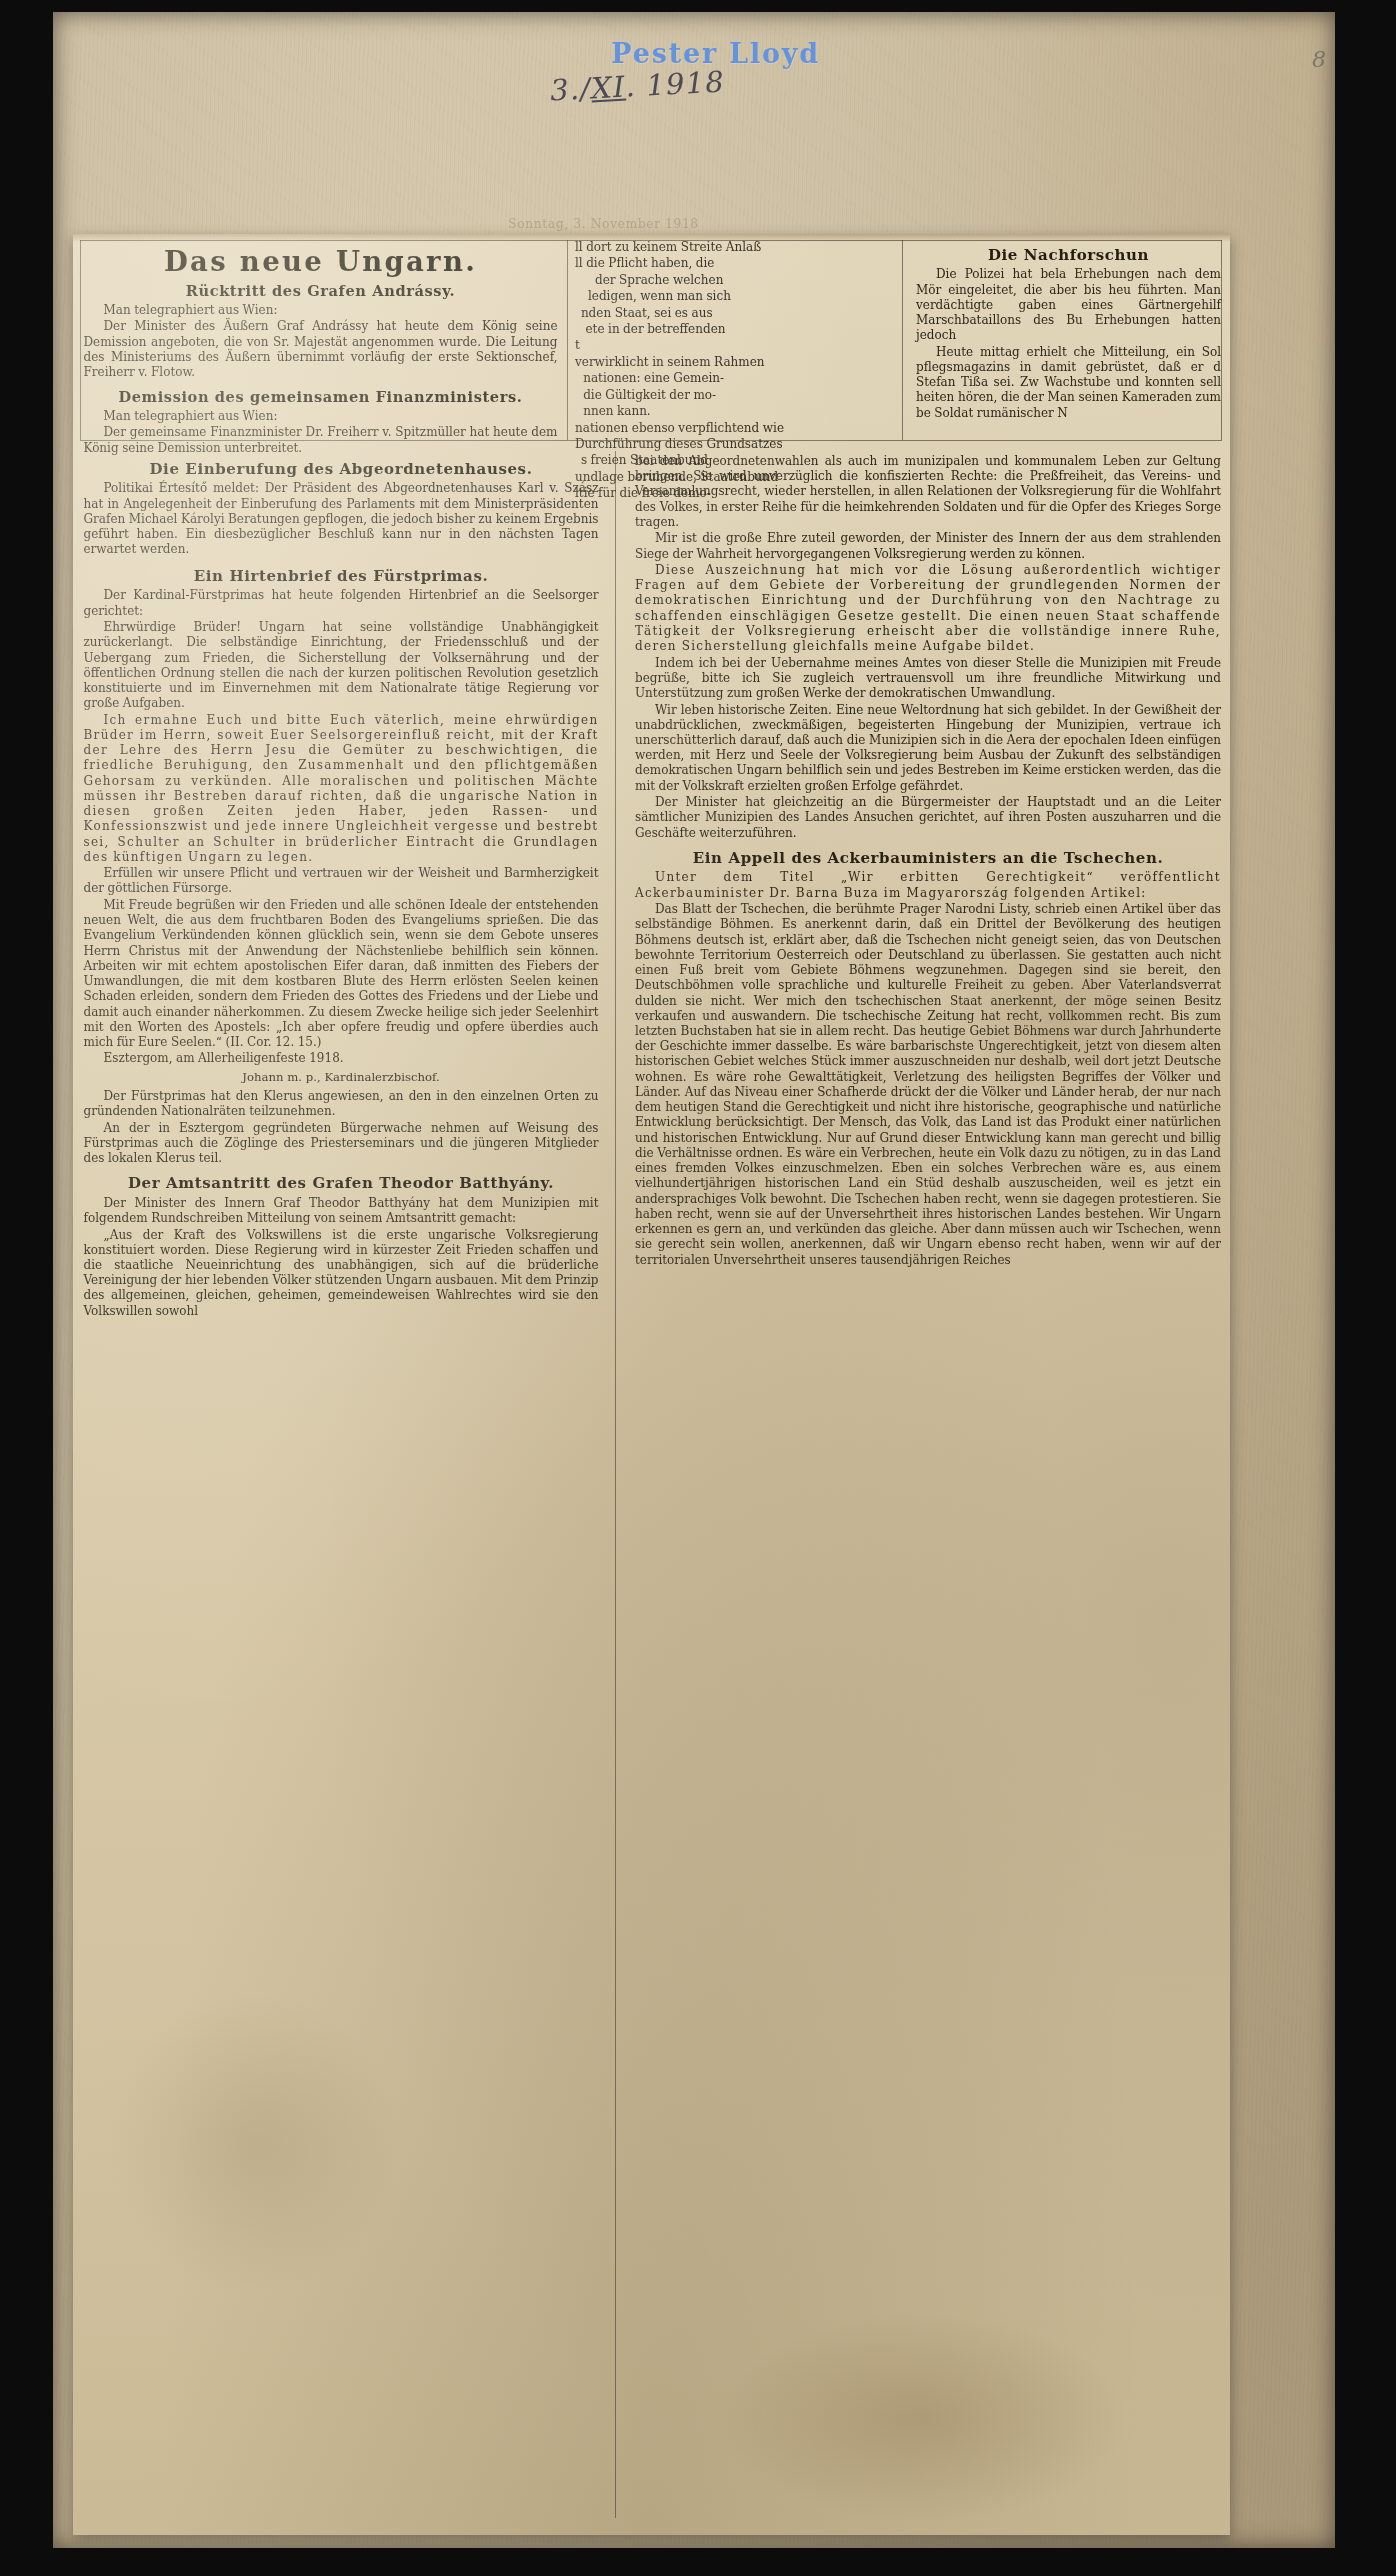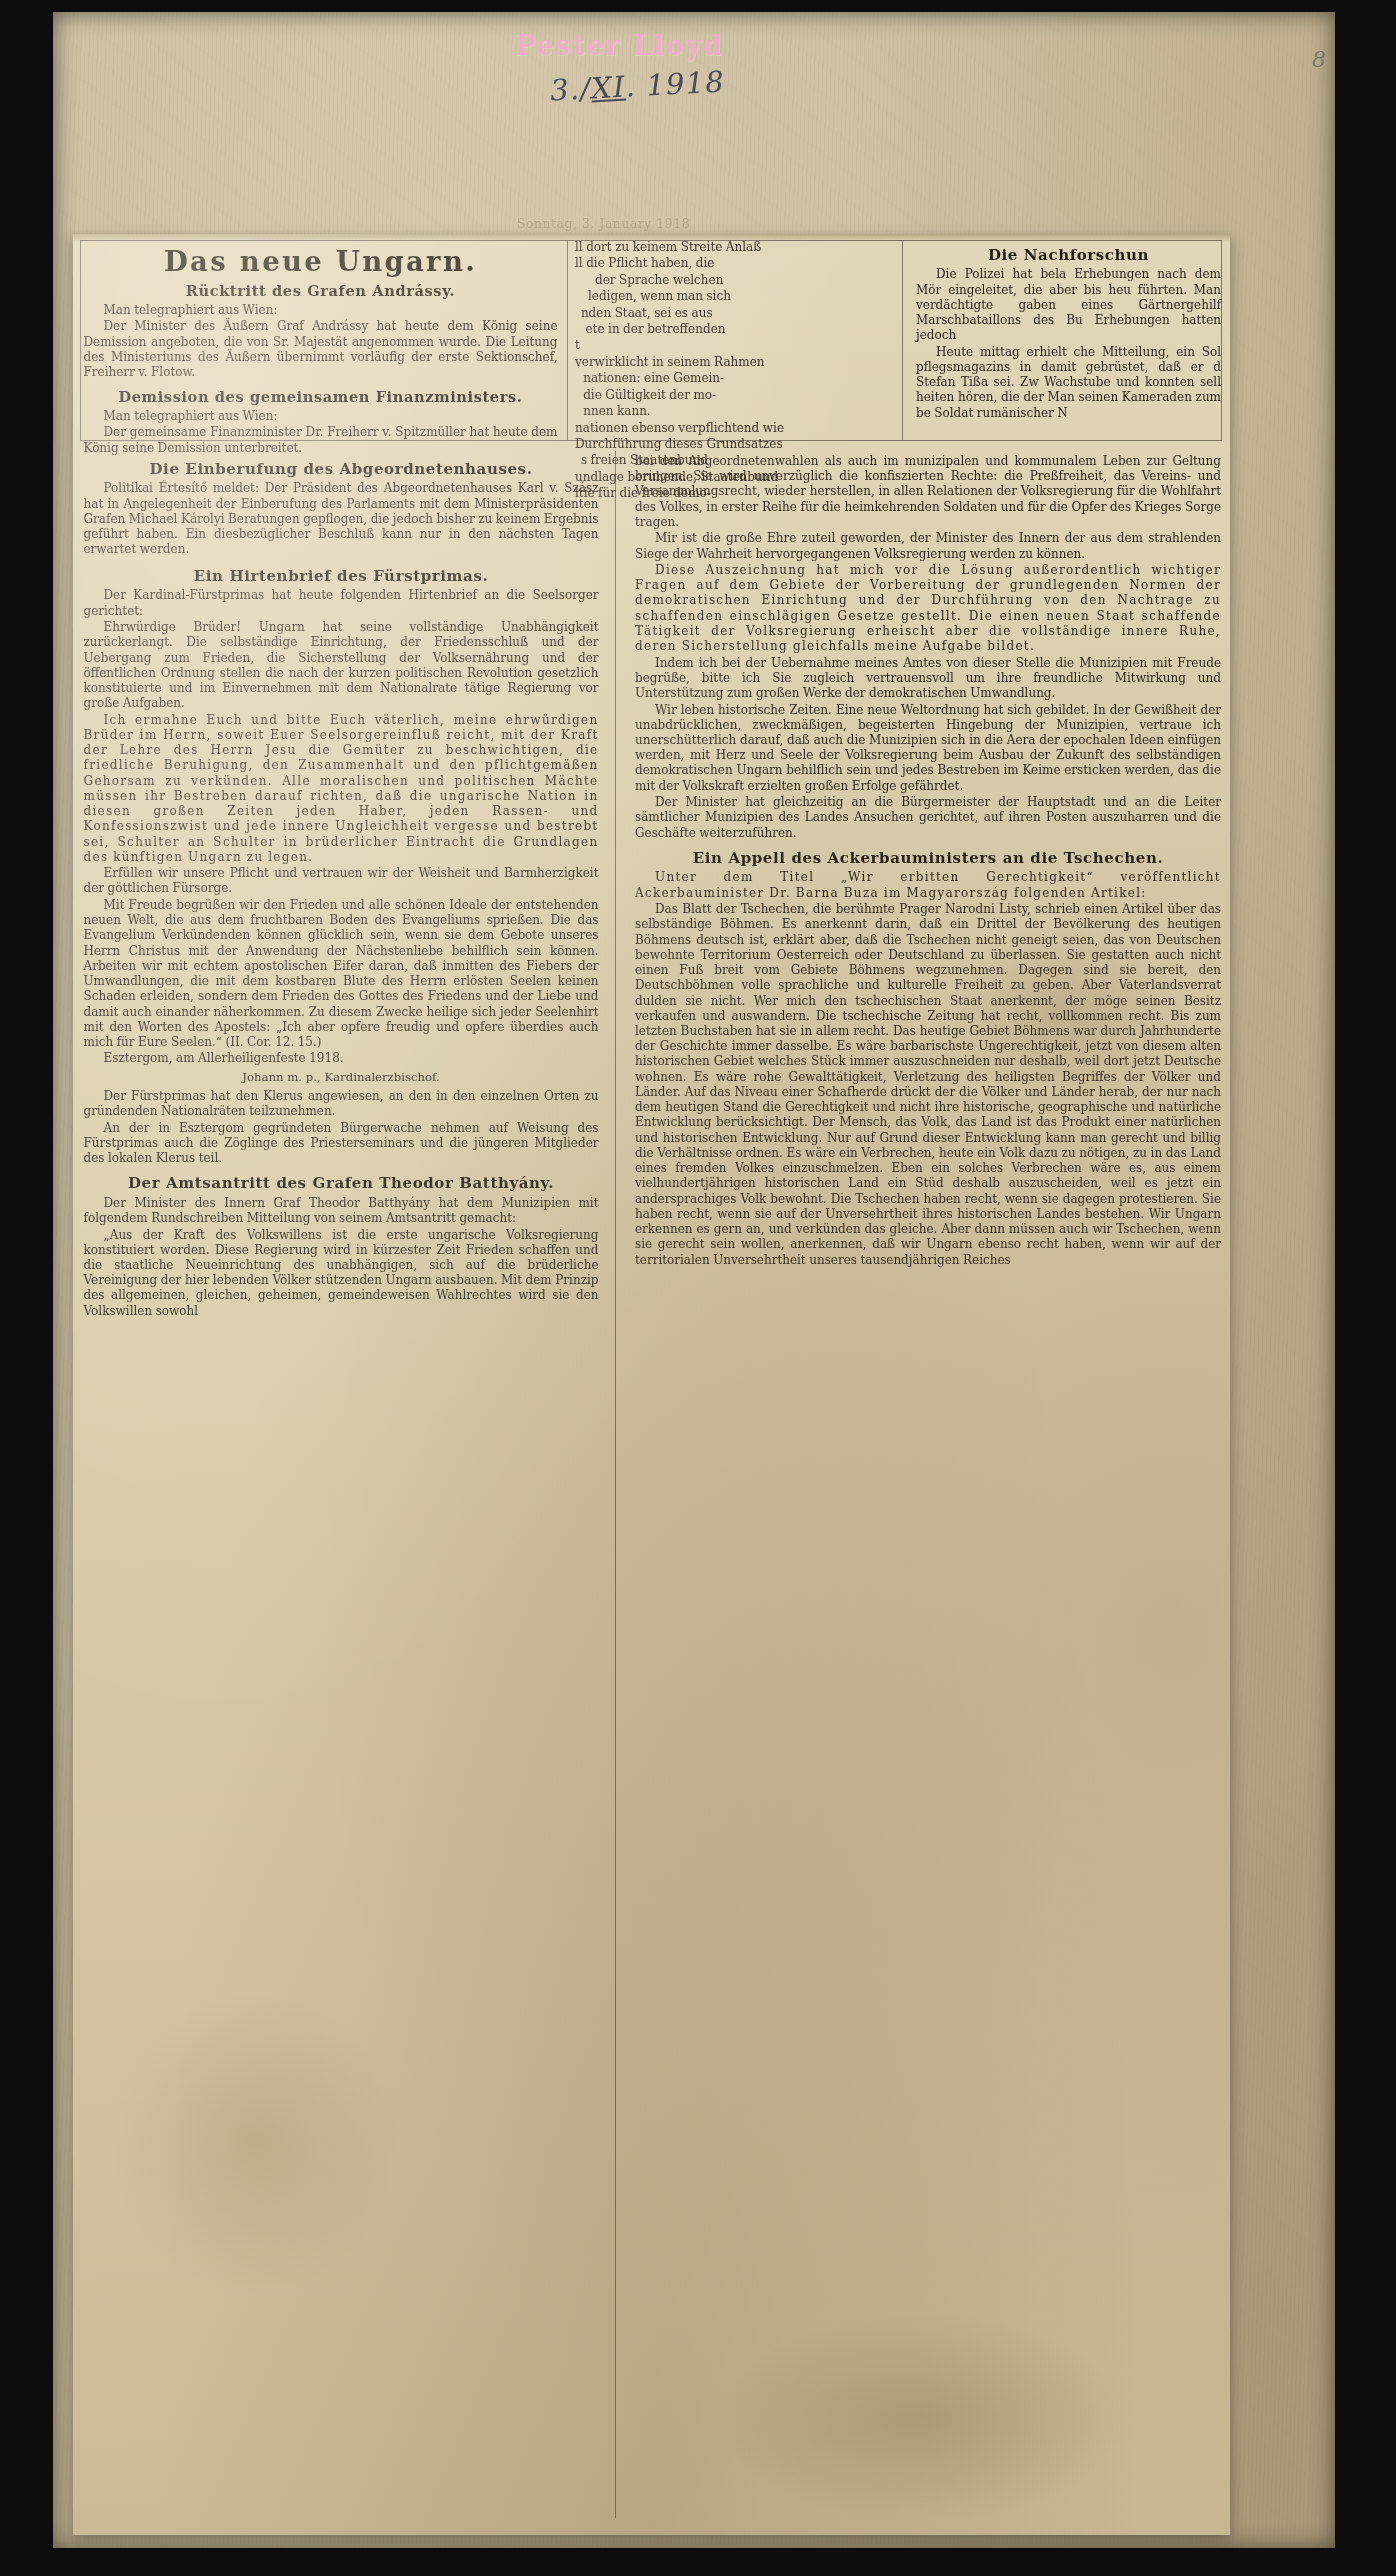--- a/index.html
+++ b/index.html
@@ -33,28 +33,28 @@
     background:
       repeating-linear-gradient(92deg, rgba(120,100,70,0.05) 0px, rgba(120,100,70,0.05) 1.2px, rgba(255,255,255,0) 1.2px, rgba(255,255,255,0) 4.1px),
       radial-gradient(ellipse at 80% 85%, rgba(90,70,45,0.18), rgba(0,0,0,0) 60%);
     pointer-events: none;
   }
 
   
   .stamp-title {
     position: absolute;
     left: 515px;
-    top: 30px;
+    top: 38px;
     width: 305px;
-    text-align: left;
+    text-align: right;
     font-family: "DejaVu Serif", serif;
     font-weight: bold;
     font-size: 27px;
     letter-spacing: 1.8px;
-    color: #f9a8d4;
+    color: #3b82f6;
     opacity: 0.72;
     text-shadow: 0.6px 0.6px 0 rgba(255,255,255,0.25);
   }
   .hand-date {
     position: absolute;
     left: 550px;
     top: 69px;
     font-family: "DejaVu Serif", serif;
     font-size: 29px;
     font-style: italic;
@@ -187,21 +187,21 @@
 <div class="backing"></div>
 
 <div class="stamp-title">Pester Lloyd</div>
 
 <div class="hand-date">
   <span>3./</span><span class="u">XI</span><span>. 1918</span>
 </div>
 
 <div class="page-number">8</div>
 
-<div class="faint-masthead">Sonntag, 3. January 1918</div>
+<div class="faint-masthead">Sonntag, 3. November 1918</div>
 
 <div class="clipping">
   <div class="torn-top"></div>
 
   <div class="rule-h" style="left:7px; top:5.9px; width:1142px;"></div>
   <div class="rule-h" style="left:7px; top:206px; width:1142px;"></div>
   <div class="rule-v" style="left:7px; top:5.9px; height:200px;"></div>
   <div class="rule-v" style="left:494px; top:5.9px; height:200px;"></div>
   <div class="rule-v" style="left:829px; top:5.9px; height:200px;"></div>
   <div class="rule-v" style="left:1148px; top:5.9px; height:200px;"></div>

